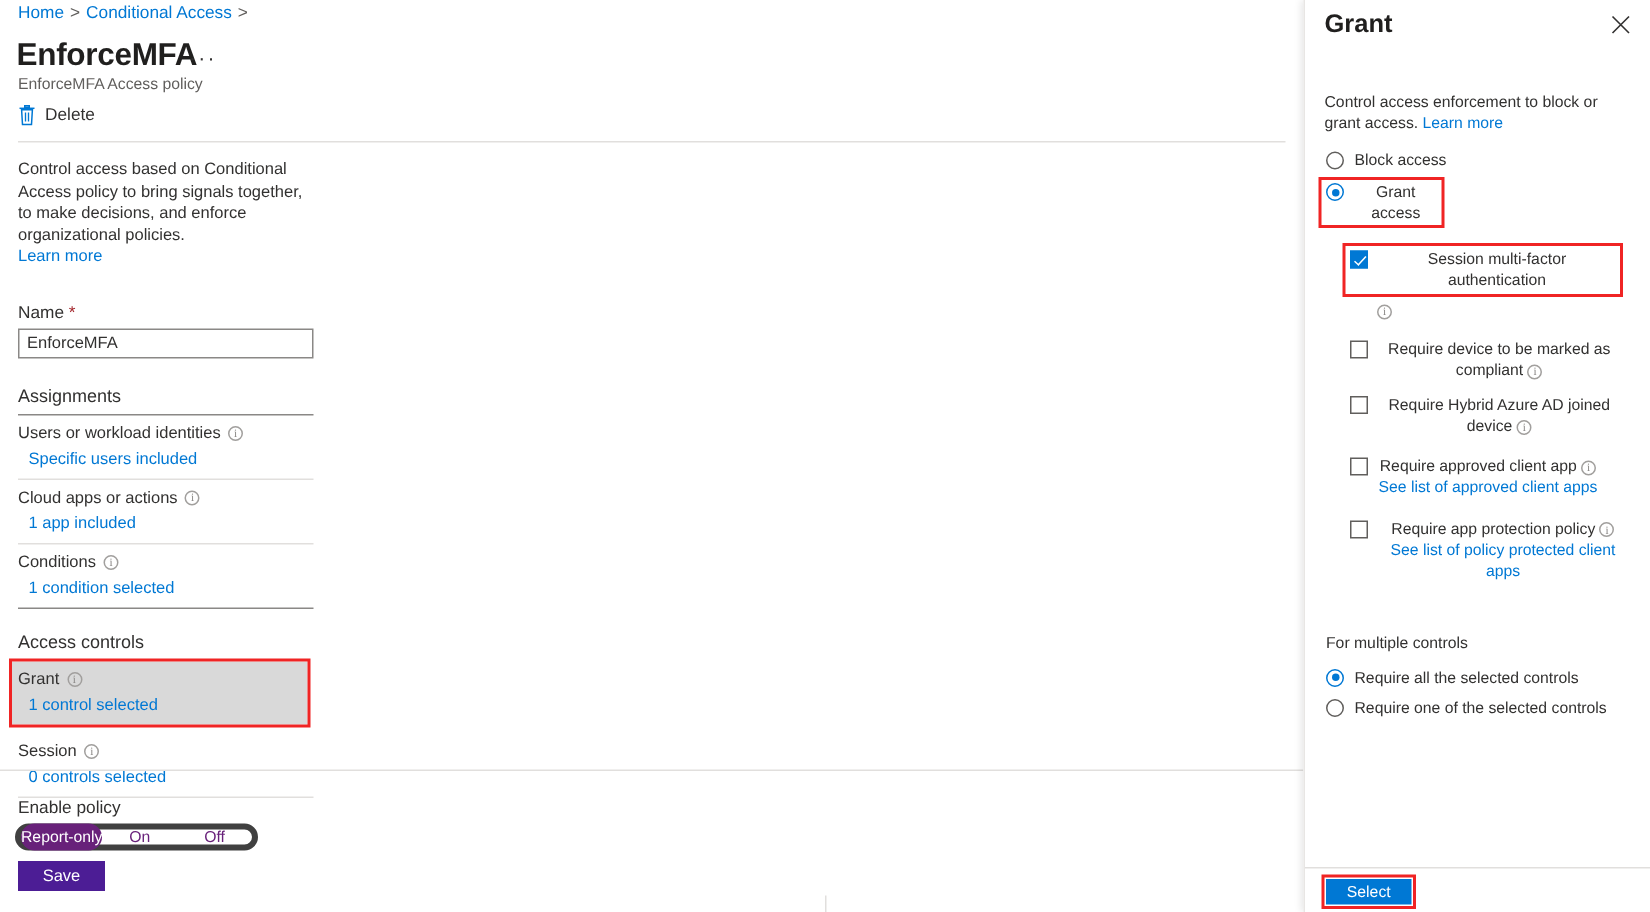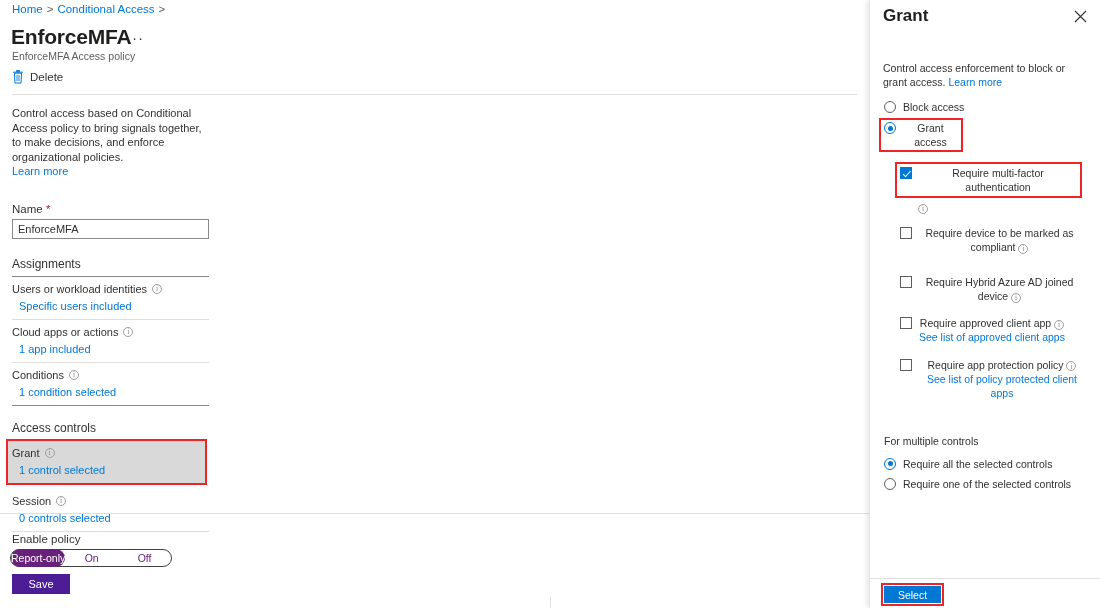--- a/index.html
+++ b/index.html
@@ -121,21 +121,21 @@
     position: absolute; left: 550px; top: 597px;
     width: 1px; height: 11px; background: #e1dfdd;
   }
   .enable-label {
     position: absolute; left: 12px; top: 533px;
     font-size: 11.5px; color: #323130;
   }
   .toggle {
     position: absolute; left: 10px; top: 549px;
     width: 162px; height: 18px;
-    border: 1px solid #404040; border-radius: 9px;
+    border: 4px solid #404040; border-radius: 9px;
     display: flex; align-items: center;
     background: #fff; cursor: pointer;
   }
   .toggle-opt {
     flex: 1 1 0; text-align: center; font-size: 10.5px;
     color: #68217a; line-height: 16px; white-space: nowrap;
   }
   .toggle-opt.active {
     background: #68217a; color: #ffffff;
     border-radius: 9px; height: 18px; margin: -1px 0;
@@ -348,35 +348,35 @@
         <span class="lbl">Block access</span>
       </div>
 
       <div class="opt-row hl-box" style="margin-left:11px; width:80px; padding:1px 3px; margin-top:4px;">
         <span class="radio checked"></span>
         <span class="lbl">Grant access</span>
       </div>
 
       <div class="opt-row hl-box" style="margin-left:27px; width:183px; padding:2px 3px; margin-top:14px;">
         <span class="cbox checked"></span>
-        <span class="lbl">Require multi-factor authentication</span>
+        <span class="lbl">Session multi-factor authentication</span>
       </div>
       <div style="margin-left:48px; margin-top:1px;">
         <i class="info-i">i</i>
       </div>
 
       <div class="opt-row" style="margin-left:30px; width:180px; margin-top:9px;">
         <span class="cbox"></span>
         <span class="lbl">
           <span>Require device to be marked as compliant</span>
           <i class="info-i">i</i>
         </span>
       </div>
 
-      <div class="opt-row" style="margin-left:30px; width:180px; margin-top:17px;">
+      <div class="opt-row" style="margin-left:30px; width:180px; margin-top:5px;">
         <span class="cbox"></span>
         <span class="lbl">
           <span>Require Hybrid Azure AD joined device</span>
           <i class="info-i">i</i>
         </span>
       </div>
 
       <div class="opt-row" style="margin-left:30px; width:185px; margin-top:9px;">
         <span class="cbox"></span>
         <span class="lbl">

